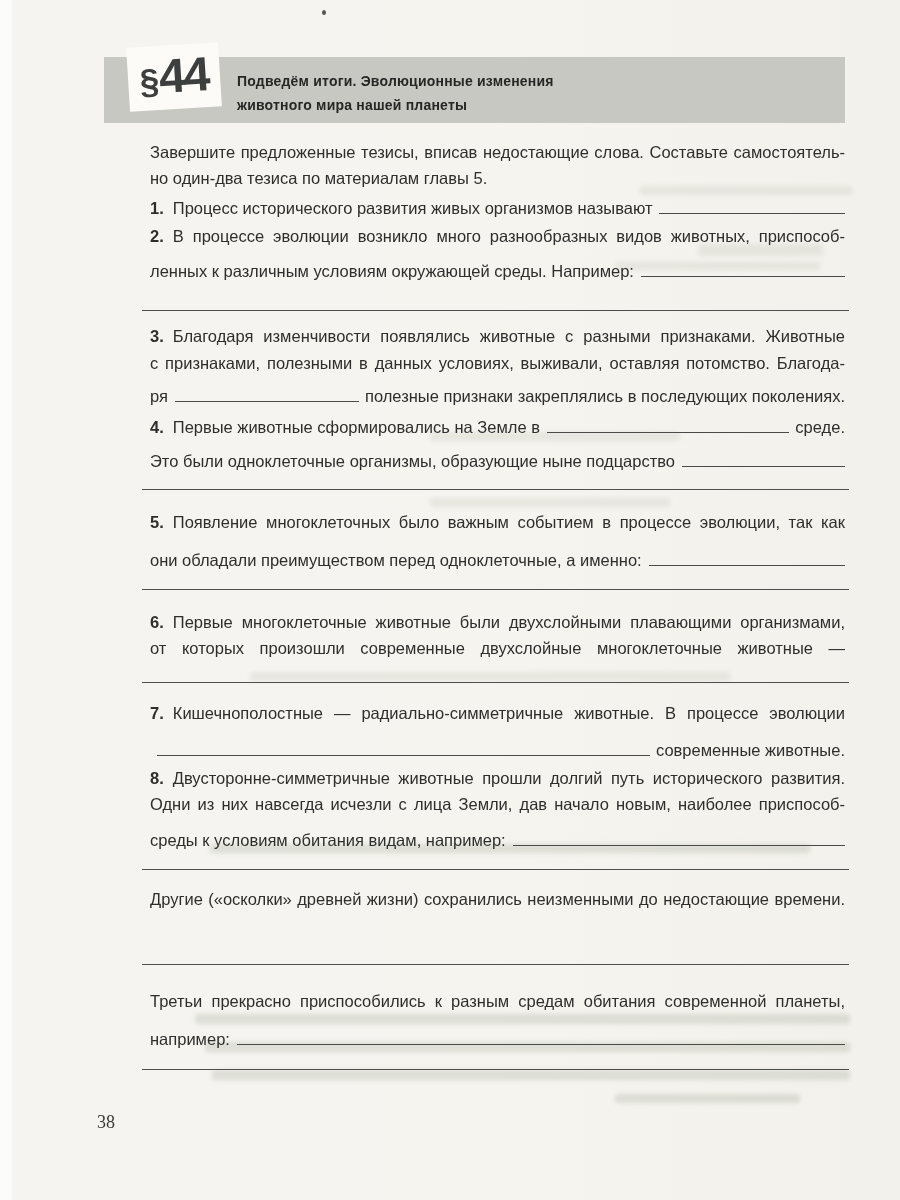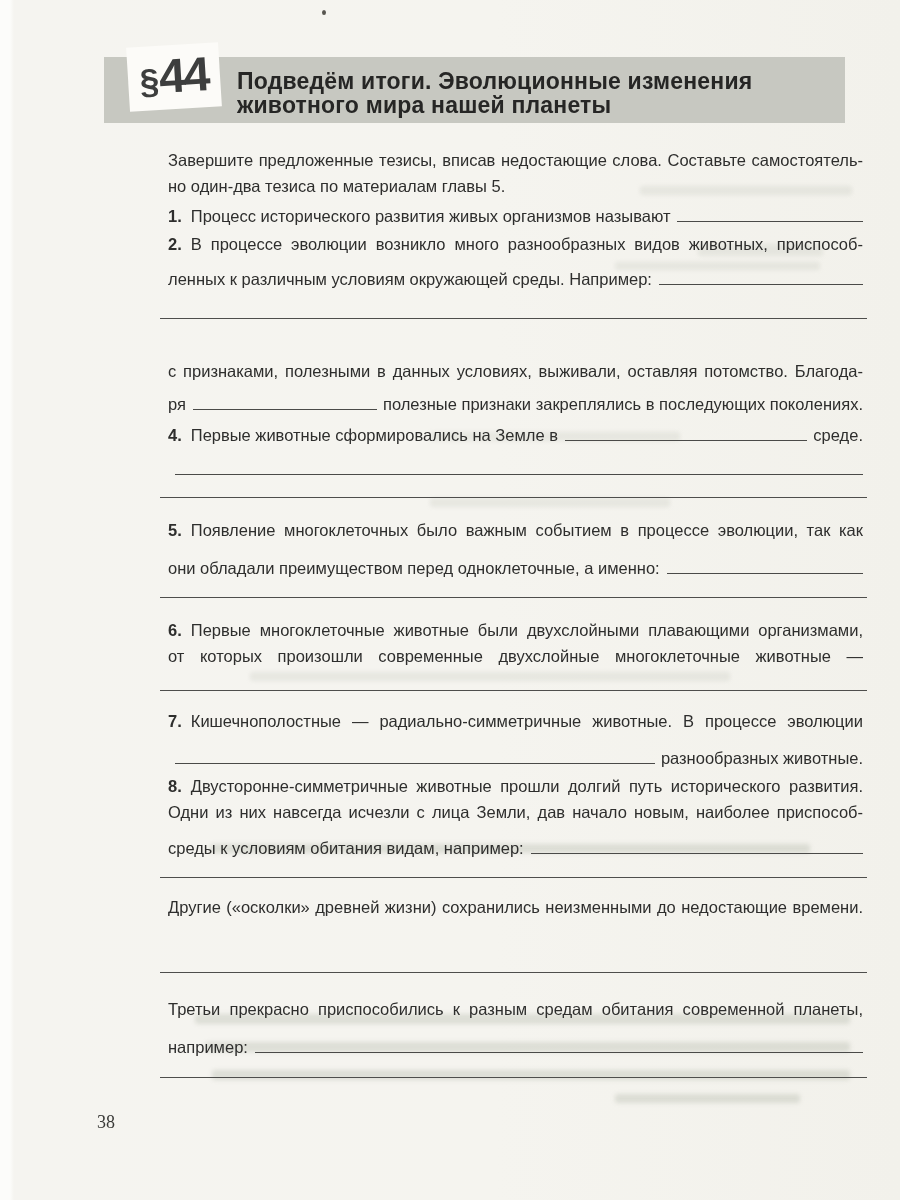--- a/index.html
+++ b/index.html
@@ -20,25 +20,25 @@
   .htag{
     position:absolute;left:128px;top:45px;width:92px;height:64px;
     background:#fcfbf8;transform:rotate(-3.5deg);
     display:flex;align-items:baseline;justify-content:center;
     padding-top:2px;box-sizing:border-box;
   }
   .htag .sym{font-size:35px;font-weight:600;color:#3d3e3e;line-height:58px;}
   .htag .snum{font-size:48px;font-weight:800;color:#3d3e3e;letter-spacing:-2px;line-height:58px;}
   .htitle{
     position:absolute;left:237px;top:69px;
-    font-size:23px;font-weight:bold;color:#262625;line-height:24px;
+    font-size:14px;font-weight:bold;color:#262625;line-height:24px;
     letter-spacing:0.2px;
   }
   
-  .content{position:absolute;left:150px;top:8px;width:695px;height:840px;margin-left:18px;}
+  .content{position:absolute;left:150px;top:0;width:695px;height:840px;}
   .row{
     position:absolute;left:0;right:0;
     font-size:16.5px;line-height:24px;color:#2e2e2d;
   }
   .just{text-align:justify;text-align-last:justify;}
   .frow{display:flex;align-items:baseline;}
   .num{font-weight:bold;margin-right:9px;}
   .frow .num{flex:0 0 auto;}
   .pre,.post{flex:0 0 auto;white-space:nowrap;}
   .blank{
@@ -104,34 +104,38 @@
 
     <div class="row just" style="top:224px">
       <span class="num">2.</span><span>В процессе эволюции возникло много разнообразных видов животных, приспособ-</span>
     </div>
     <div class="row frow" style="top:255px">
       <span class="pre">ленных к различным условиям окружающей среды. Например:</span>
       <span class="blank last"></span>
     </div>
     <div class="rule" style="top:310px"></div>
 
+    <div class="row just" style="top:324px">
+      <span class="num">3.</span><span>Благодаря изменчивости появлялись животные с разными признаками. Животные</span>
+    </div>
     <div class="row frow" style="top:380px">
       <span class="pre">ря</span>
       <span class="blank"></span>
       <span class="post">полезные признаки закреплялись в последующих поколениях.</span>
     </div>
     <div class="row just" style="top:351px">с признаками, полезными в данных условиях, выживали, оставляя потомство. Благода-</div>
 
     <div class="row frow" style="top:411px">
       <span class="num">4.</span>
       <span class="pre">Первые животные сформировались на Земле в</span>
       <span class="blank"></span>
       <span class="post">среде.</span>
     </div>
     <div class="row frow" style="top:445px">
+      <span class="pre">Это были одноклеточные организмы, образующие ныне подцарство</span>
       <span class="blank last"></span>
     </div>
     <div class="rule" style="top:489px"></div>
 
     <div class="row just" style="top:510px">
       <span class="num">5.</span><span>Появление многоклеточных было важным событием в процессе эволюции, так как</span>
     </div>
     <div class="row frow" style="top:544px">
       <span class="pre">они обладали преимуществом перед одноклеточные, а именно:</span>
       <span class="blank last"></span>
@@ -142,21 +146,21 @@
       <span class="num">6.</span><span>Первые многоклеточные животные были двухслойными плавающими организмами,</span>
     </div>
     <div class="row just" style="top:636px">от которых произошли современные двухслойные многоклеточные животные —</div>
     <div class="rule" style="top:682px"></div>
 
     <div class="row just" style="top:701px">
       <span class="num">7.</span><span>Кишечнополостные — радиально-симметричные животные. В процессе эволюции</span>
     </div>
     <div class="row frow" style="top:734px">
       <span class="blank"></span>
-      <span class="post">разнообразных животные.</span>
+      <span class="post">современные животные.</span>
     </div>
 
     <div class="row just" style="top:766px">
       <span class="num">8.</span><span>Двусторонне-симметричные животные прошли долгий путь исторического развития.</span>
     </div>
     <div class="row just" style="top:792px">Одни из них навсегда исчезли с лица Земли, дав начало новым, наиболее приспособ-</div>
     <div class="row frow" style="top:824px">
       <span class="pre">среды к условиям обитания видам, например:</span>
       <span class="blank last"></span>
     </div>

